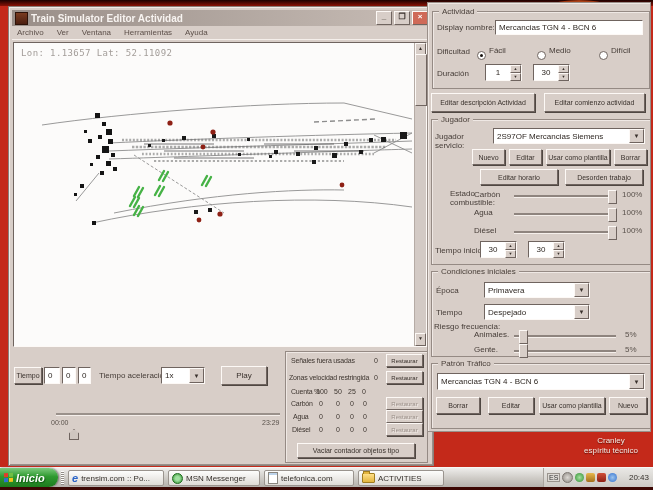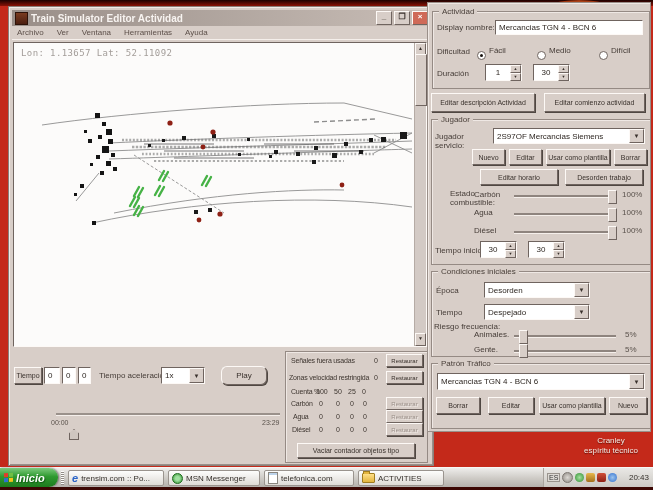--- a/index.html
+++ b/index.html
@@ -228,21 +228,21 @@
     <div class="abs bpanel">
       <div class="abs btn" style="left:1px;top:18px;width:28px;height:17px;font-size:7px;">Tiempo</div>
       <div class="abs field" style="left:31px;top:18px;width:16px;height:17px;">0</div>
       <div class="abs field" style="left:49px;top:18px;width:14px;height:17px;">0</div>
       <div class="abs field" style="left:65px;top:18px;width:13px;height:17px;">0</div>
       <div class="abs lbl" style="left:86px;top:22px;">Tiempo aceleracion</div>
       <div class="abs dd" style="left:148px;top:18px;width:44px;height:17px;">
         <span class="dd-v">1x</span>
         <span class="dd-a">▼</span>
       </div>
-      <div class="abs btn" style="left:208px;top:17px;width:46px;height:19px;border-radius:6px;">Play</div>
+      <div class="abs btn" style="left:208px;top:17px;width:46px;height:19px;">Play</div>
 
       <div class="abs" style="left:43px;top:64px;width:224px;height:2px;background:#9a918b;box-shadow:0 1px 0 #f5efeb;"></div>
       <div class="abs tl-num" style="left:38px;top:70px;">00:00</div>
       <div class="abs tl-num" style="left:249px;top:70px;">23:29</div>
       <div class="abs tl-thumb" style="left:56px;top:80px;"></div>
 
       <div class="abs counters">
         <div class="abs c-lbl" style="left:5px;top:5px;">Señales fuera usadas</div>
         <div class="abs c-val" style="left:88px;top:5px;">0</div>
         <div class="abs btn sm" style="left:100px;top:2px;width:37px;height:13px;font-size:6px;">Restaurar</div>
@@ -363,21 +363,21 @@
             <i>▲</i>
             <i>▼</i>
           </span>
       </div>
     </div>
 
     <div class="abs group" style="left:3px;top:268px;width:218px;height:84px;">
       <span class="legend">Condiciones iniciales</span>
       <div class="abs lbl" style="left:4px;top:14px;">Época</div>
       <div class="abs dd" style="left:52px;top:10px;width:106px;height:16px;">
-        <span class="dd-v">Desorden</span>
+        <span class="dd-v">Primavera</span>
         <span class="dd-a">▼</span>
       </div>
       <div class="abs lbl" style="left:4px;top:36px;">Tiempo</div>
       <div class="abs dd" style="left:52px;top:32px;width:106px;height:16px;">
         <span class="dd-v">Despejado</span>
         <span class="dd-a">▼</span>
       </div>
       <div class="abs lbl" style="left:2px;top:50px;">Riesgo frecuencia:</div>
       <div class="abs lbl" style="left:42px;top:58px;">Animales.</div>
       <div class="abs sl-track" style="left:82px;top:63px;width:102px;"></div>

